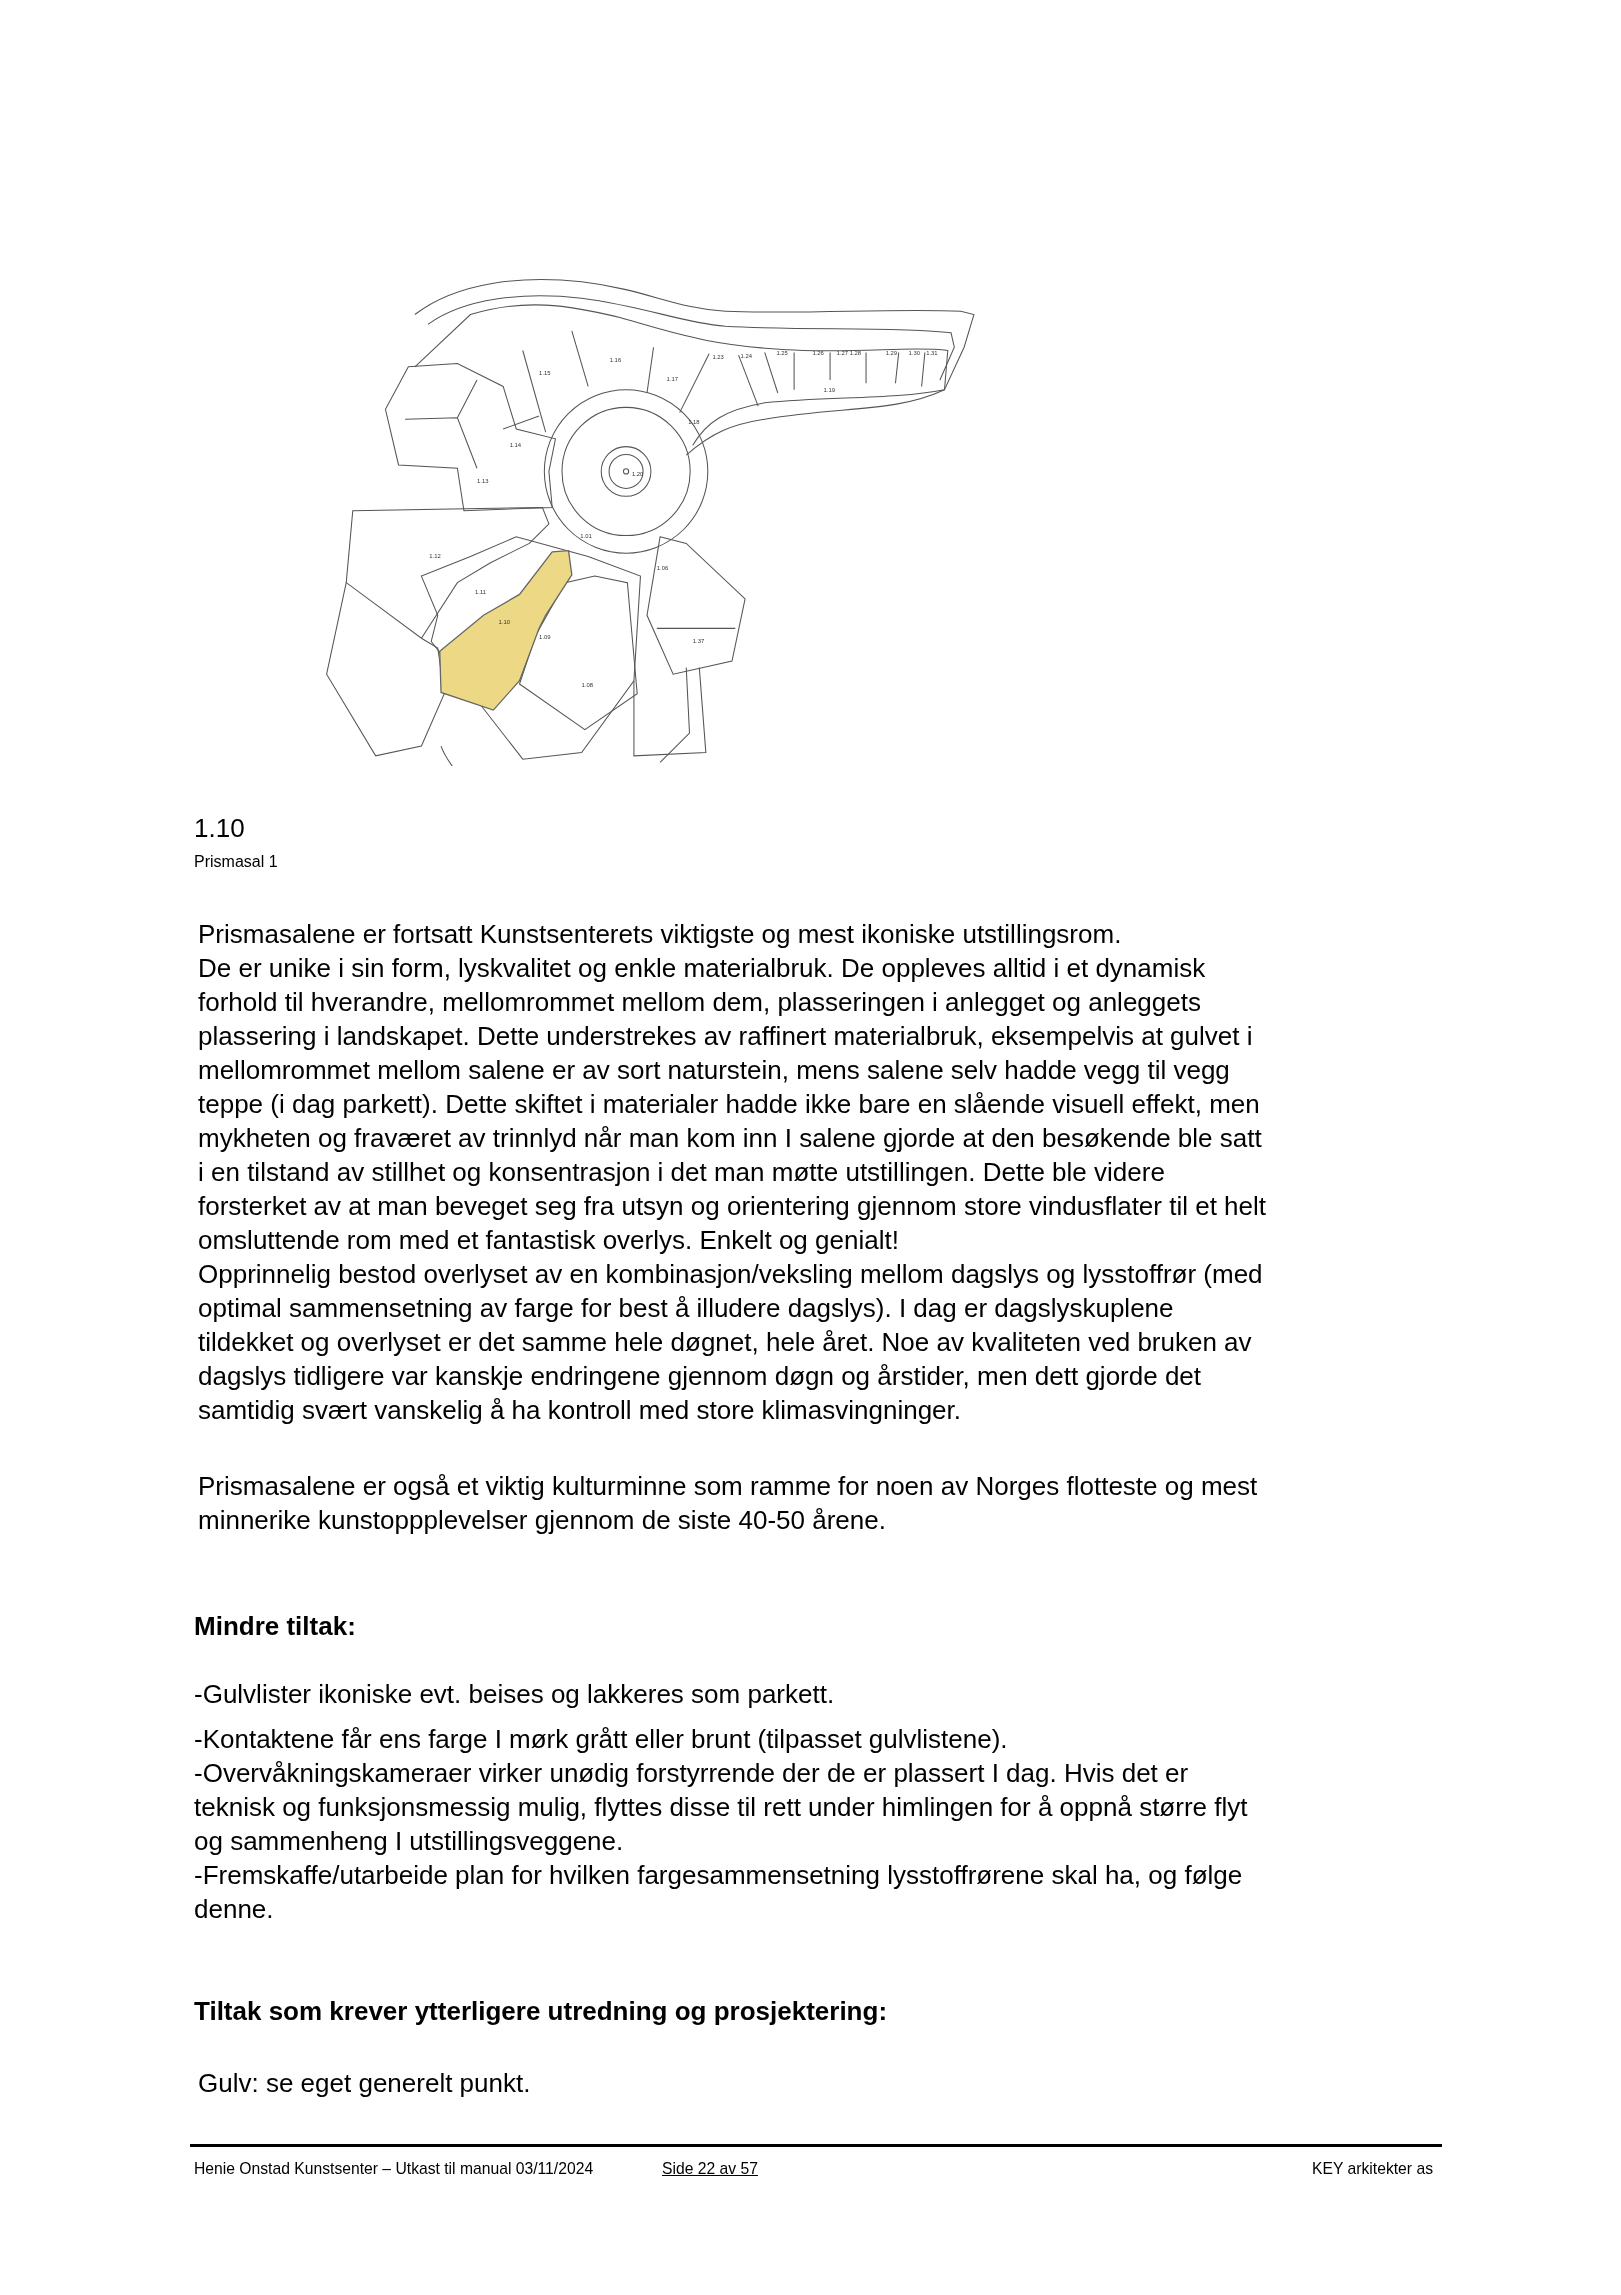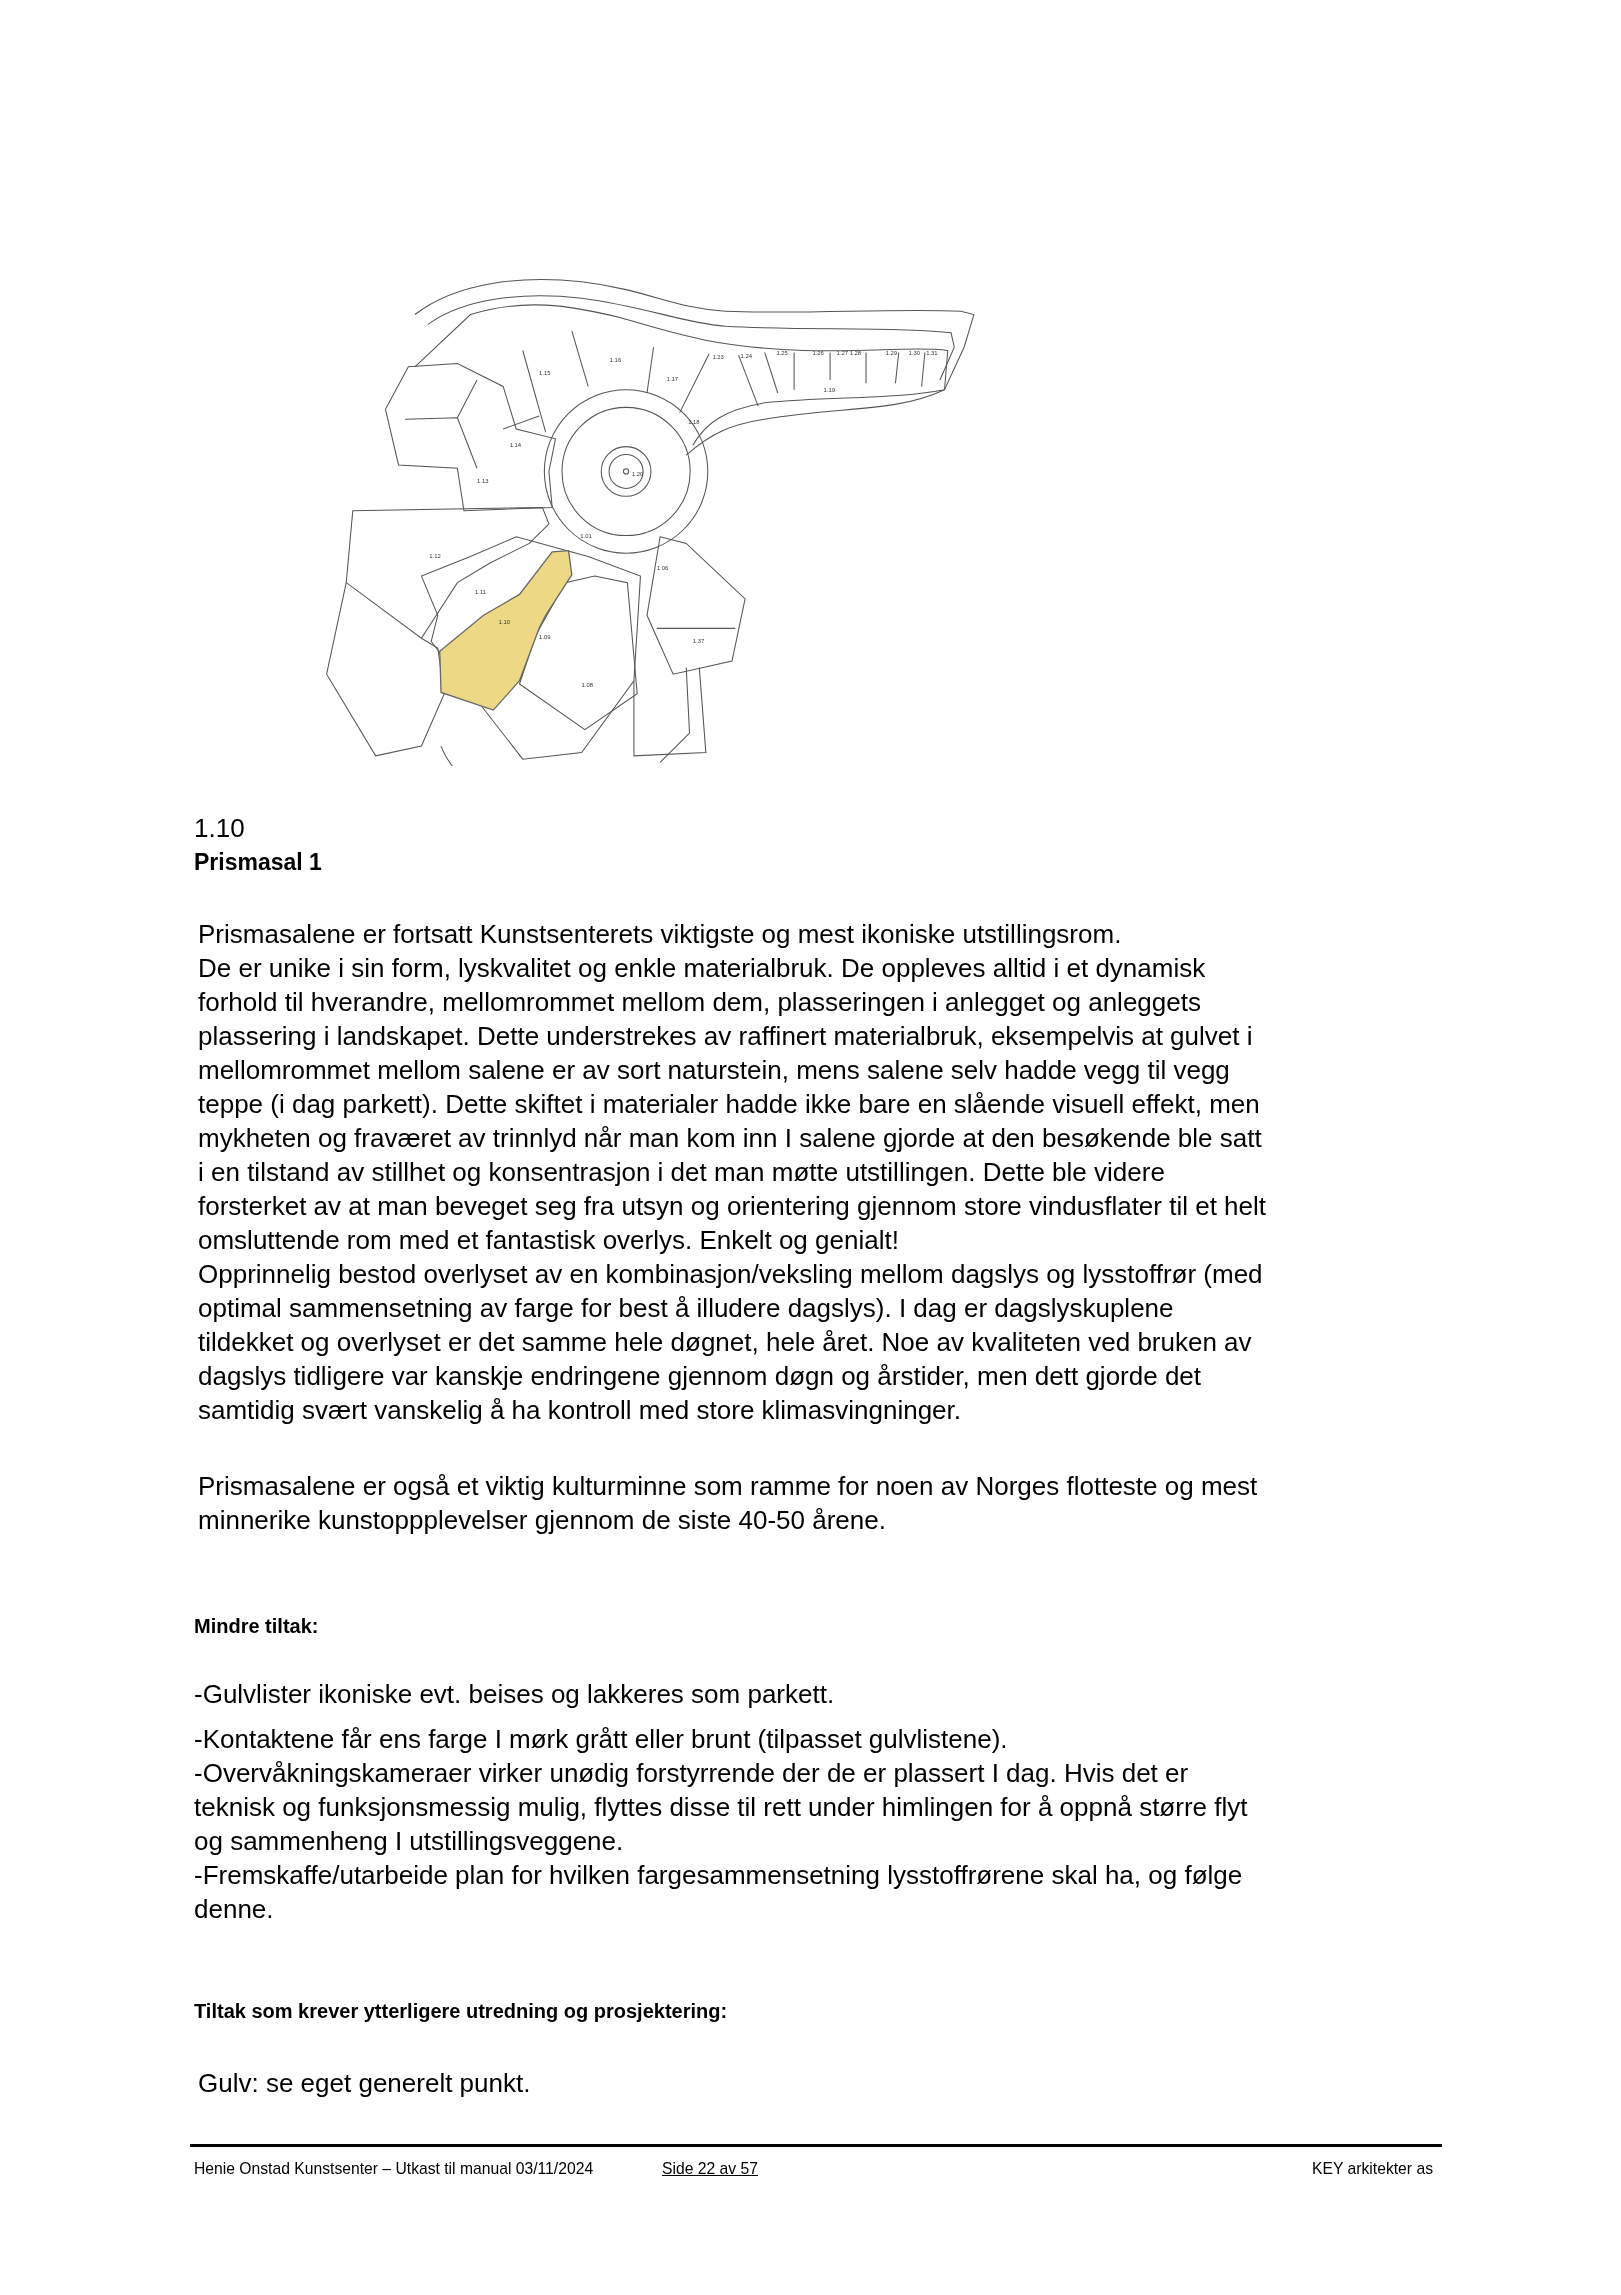--- a/index.html
+++ b/index.html
@@ -2,25 +2,25 @@
 <html style="font-size:10.5px"><head>
   <meta charset="utf-8">
   <style>
     html, body { margin: 0; padding: 0; background: #ffffff; }
     body { width: 1622px; height: 2295px; position: relative; overflow: hidden;
            font-family: "Liberation Sans", sans-serif; color: #000; }
     .plan { position: absolute; left: 307px; top: 275px; width: 680px; height: 491px; }
     .plan svg { width: 100%; height: 100%; }
     .content { position: absolute; left: 194px; top: 811px; width: 1243px; font-size: 26px; line-height: 34px; }
     .sec-num { margin: 0; font-weight: normal; font-size: 26px; line-height: 34px; }
-    .sec-title { margin: 0; font-weight: bold; font-size: 23px; line-height: 34px; }
+    .sec-title { margin: 0; font-weight: normal; font-size: 16px; line-height: 34px; }
     .para { margin: 4px; white-space: pre-line; }
     .gap-1 { height: 34px; }
     .gap-2 { height: 68px; }
-    .subhead { margin: 0; font-weight: bold; font-size: 20px; line-height: 34px; }
+    .subhead { margin: 0; font-weight: bold; font-size: 26px; line-height: 34px; }
     .item { margin: 0; white-space: pre-line; }
     .item-gap { height: 10.5px; }
     .footer-rule { position: absolute; left: 190px; top: 2144px; width: 1252px; height: 2.6px; background: #000; }
     .footer { position: absolute; top: 2159px; left: 194px; width: 1243px; font-size: 15.7px; line-height: 19.6px; }
     .footer .f-left { position: absolute; left: 0; }
     .footer .f-mid { position: absolute; left: 468px; text-decoration: underline; }
     .footer .f-right { position: absolute; right: 4px; }
     .room-label { font-family: "Liberation Sans", sans-serif; font-size: 9px; fill: #333; }
   </style>
 </head>

